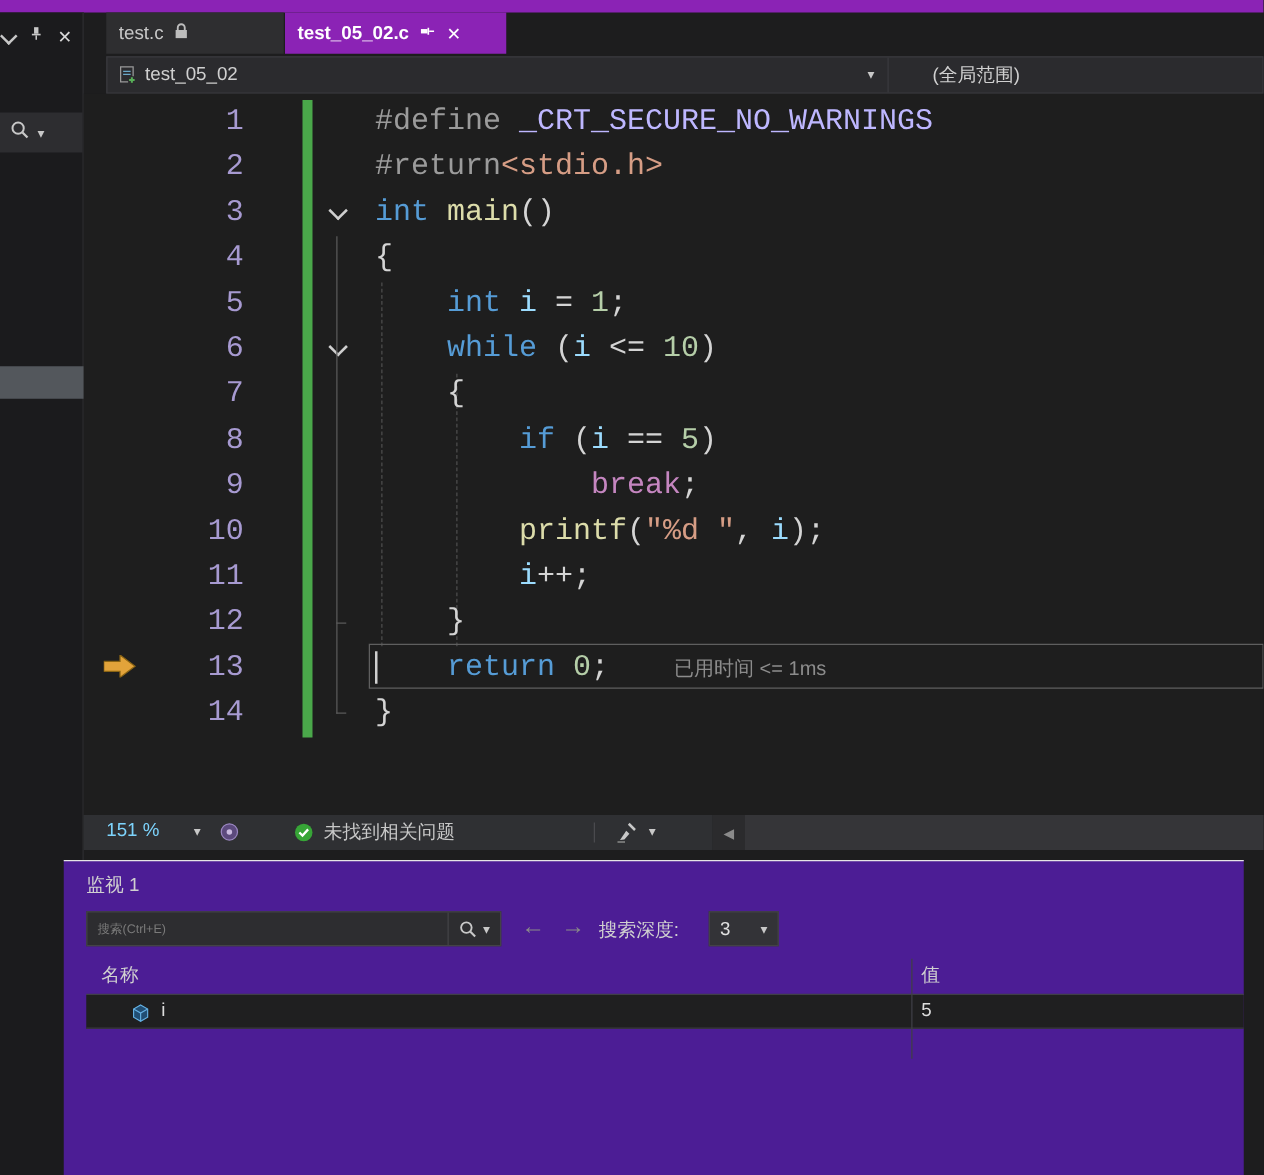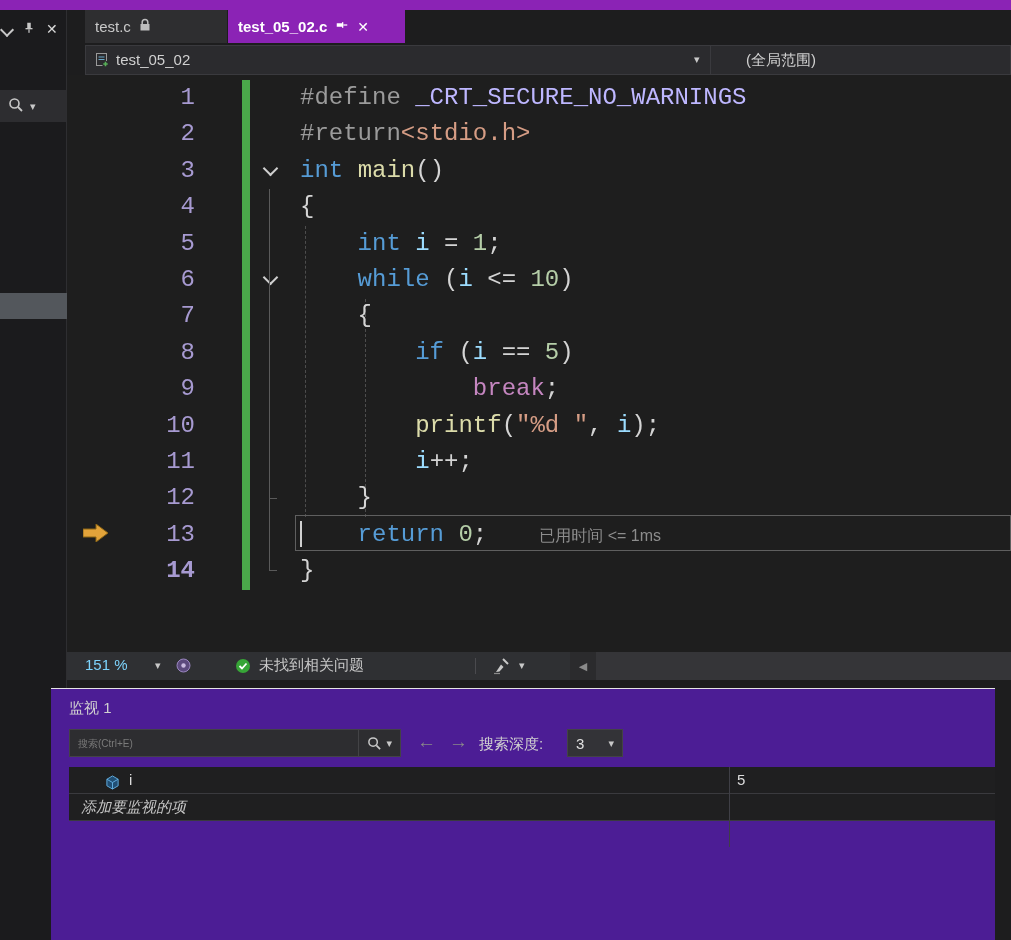--- a/index.html
+++ b/index.html
@@ -174,21 +174,21 @@
         <div class="ln" style="top: 114.2px;">4</div>
         <div class="ln" style="top: 150.6px;">5</div>
         <div class="ln" style="top: 187px;">6</div>
         <div class="ln" style="top: 223.4px;">7</div>
         <div class="ln" style="top: 259.8px;">8</div>
         <div class="ln" style="top: 296.2px;">9</div>
         <div class="ln" style="top: 332.6px;">10</div>
         <div class="ln" style="top: 369px;">11</div>
         <div class="ln" style="top: 405.4px;">12</div>
         <div class="ln" style="top: 441.8px;">13</div>
-        <div class="ln" style="top: 478.2px; font-weight: bold;">14</div>
+        <div class="ln" style="top: 478.2px;">14</div>
       </div>
     <div id="change-bar" class="abs"></div>
 
     <div class="fold-chevron abs" style="top:77.8px">
         <i></i>
       </div>
     <div class="fold-chevron abs" style="top:187px">
         <i></i>
       </div>
     <div class="outline-v abs"></div>
@@ -271,30 +271,31 @@
 
     <span id="arrow-back" class="nav-arrow">←</span>
     <span id="arrow-fwd" class="nav-arrow">→</span>
     <span id="depth-label">搜索深度:</span>
     <div id="depth-dropdown">
       <span>3</span>
       <span class="dd-caret">▾</span>
     </div>
 
     <div id="watch-grid">
+      <div class="wg-header">
+        <span class="col-name">名称</span>
+        <span class="col-value">值</span>
+      </div>
       <div class="wg-row">
         <span class="cube">
           <svg width="15" height="15" viewBox="0 0 16 16">
               <path d="M8 1 L14 4.5 V11.5 L8 15 L2 11.5 V4.5 Z" fill="#214e73" stroke="#63b0e3"></path>
               <path d="M2 4.5 L8 8 L14 4.5 M8 8 V15" stroke="#63b0e3" fill="none"></path>
             </svg>
         </span>
         <span class="row-name">i</span>
         <span class="row-value">5</span>
       </div>
-      <div class="wg-row">
-        <span class="add-text">添加要监视的项</span>
-      </div>
       <div id="wg-col-divider"></div>
     </div>
   </div>
 
 </div>
 
 </body></html>

